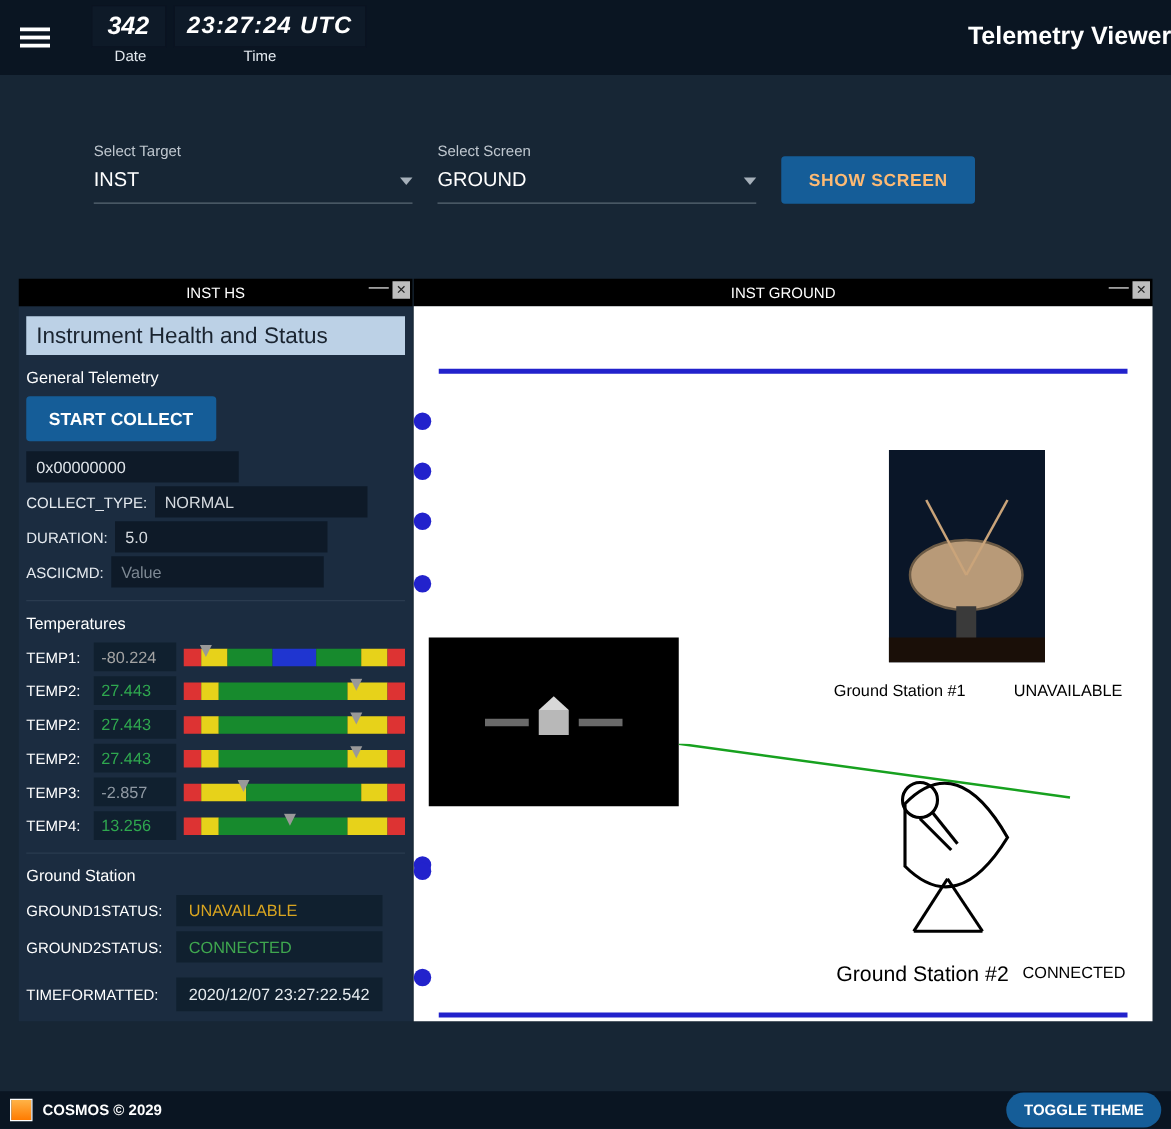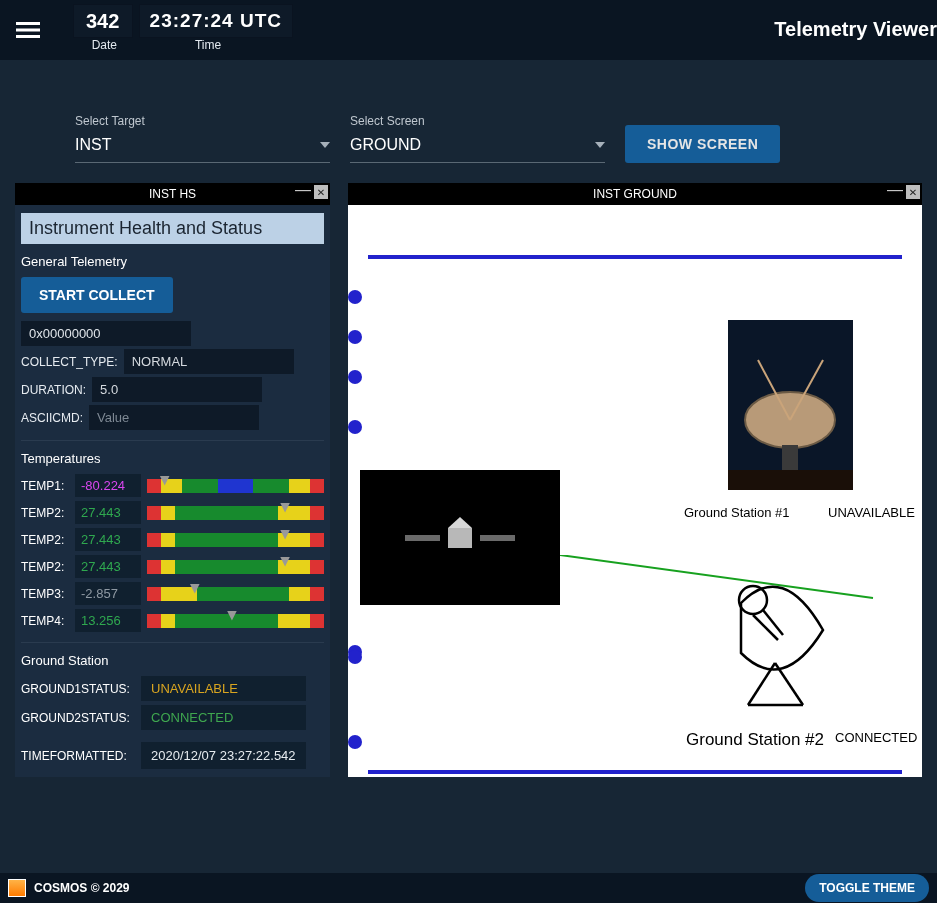--- a/index.html
+++ b/index.html
@@ -3,39 +3,39 @@
 <meta charset="utf-8">
 <style>
 * { box-sizing: border-box; margin: 0; padding: 0; }
 body { width: 937px; height: 903px; background: #172635; font-family: sans-serif; color: #fff; overflow: hidden; }
 
 
 .topbar { height: 60px; background: #0a1522; display: flex; align-items: flex-start; }
 .menu-btn { width: 55px; height: 60px; display:flex; align-items:center; justify-content:center; cursor:pointer; }
 .menu-btn svg { width:24px; height:24px; fill:#fff; }
 .app-title { position:absolute; left:0; right:0; text-align:right; top:18px; font-size:20px; font-weight:bold; color:#fff; pointer-events:none; }
-.clock-box { margin-left:auto; display:flex; gap:6px; padding:4px 5px 0 0; }
+.clock-box { margin-left:auto; display:flex; gap:6px; padding:4px 5px 0 0;font-style:italic; }
 .clock-cell { background:#0e1a28; border:1px solid #0a1320; }
 .clock-date { width:60px; height:34px; display:flex; align-items:center; justify-content:center; font-size:20px; font-weight:bold; }
 .clock-time { height:34px; padding:0 10px; display:flex; align-items:center; font-size:19px; font-weight:bold; letter-spacing:1px; }
 .clock-labels { display:flex; gap:6px; padding-right:5px; }
 .clock-lbl-date { width:62px; text-align:right; font-size:12px; color:#e3e9ef; }
 .clock-lbl-time { width:170px; text-align:center; font-size:12px; color:#e3e9ef; }
 .clock-wrap { display:flex; flex-direction:column; align-items:flex-end; }
 
 
 .controls { display:flex; gap:20px; padding:20px 60px 10px 75px; align-items:flex-end; }
 .field { display:flex; flex-direction:column; }
 .field-label { font-size:12px; color:#bfc7cf; margin-bottom:2px; }
 .select { width:255px; border-bottom:1px solid #5a6874; padding:6px 0 8px 0; font-size:16px; color:#fff; display:flex; justify-content:space-between; align-items:center; cursor:pointer; }
 .select .caret { width:0; height:0; border-left:5px solid transparent; border-right:5px solid transparent; border-top:6px solid #a6b0ba; }
-.show-btn { background:#155d98; color:#e5e5e5; border:none; padding:11px 22px; font-size:14px; font-weight:bold; letter-spacing:0.5px; border-radius:3px; cursor:pointer;margin-top:45px; }
-
-
-.panels { display:flex; gap:18px; padding:10px 15px 10px 15px; }
+.show-btn { background:#155d98; color:#fdba74; border:none; padding:11px 22px; font-size:14px; font-weight:bold; letter-spacing:0.5px; border-radius:3px; cursor:pointer;margin-top:45px; }
+
+
+.panels { display:flex; gap:1px; padding:10px 15px 10px 15px;margin-top:40px; }
 .panel { display:flex; flex-direction:column; }
 .panel-hs { width:315px; }
 .panel-ground { flex:1; }
 .panel-title { background:#000; height:22px; display:flex; align-items:center; position:relative; }
 .panel-title-text { flex:1; text-align:center; font-size:12px; color:#fff; }
 .panel-ctrls { position:absolute; right:2px; top:2px; display:flex; gap:4px; }
 .pc-min { width:14px; height:14px; display:flex; align-items:flex-end; justify-content:center; color:#ccc; cursor:pointer; }
 .pc-close { width:14px; height:14px; background:#bdbdbd; color:#222; display:flex; align-items:center; justify-content:center; font-size:10px; cursor:pointer; }
 
 
@@ -46,21 +46,21 @@
 .valbox { background:#0e1a28; padding:5px 8px; color:#e0e5ea; font-size:13px; display:inline-block; }
 .row { display:flex; align-items:center; margin:3px 0; gap:6px; }
 .row-label { font-size:12px; color:#e6ebf0; }
 .input-val { background:#0e1a28; padding:5px 8px; color:#d5dadf; font-size:13px; width:170px; }
 hr.sep { border:none; border-top:1px solid #2a3b4f; margin:10px 0; }
 
 
 .trow { display:flex; align-items:center; margin:4px 0; gap:6px; }
 .tlabel { width:48px; font-size:12px; }
 .tval { width:66px; padding:4px 6px; font-size:13px; }
-.red-txt{background:#10202f;color:#d946ef;}
+.red-txt{background:#10202f;color:#a3a3a3;}
 .grn-txt{background:#10202f;color:#2fa84f;}
 .gry-txt{background:#10202f;color:#8f99a3;}
 .gauge { flex:1; height:14px; display:flex; position:relative; }
 .g-r{background:#d33;}
 .g-y{background:#e7d21a;}
 .g-g{background:#178a2d;}
 .g-b{background:#1f35d0;}
 .g-seg{height:100%;}
 .g-ptr{position:absolute;top:-3px;width:10px;height:10px;background:#999;clip-path:polygon(0 0,100% 0,50% 100%);}
 

